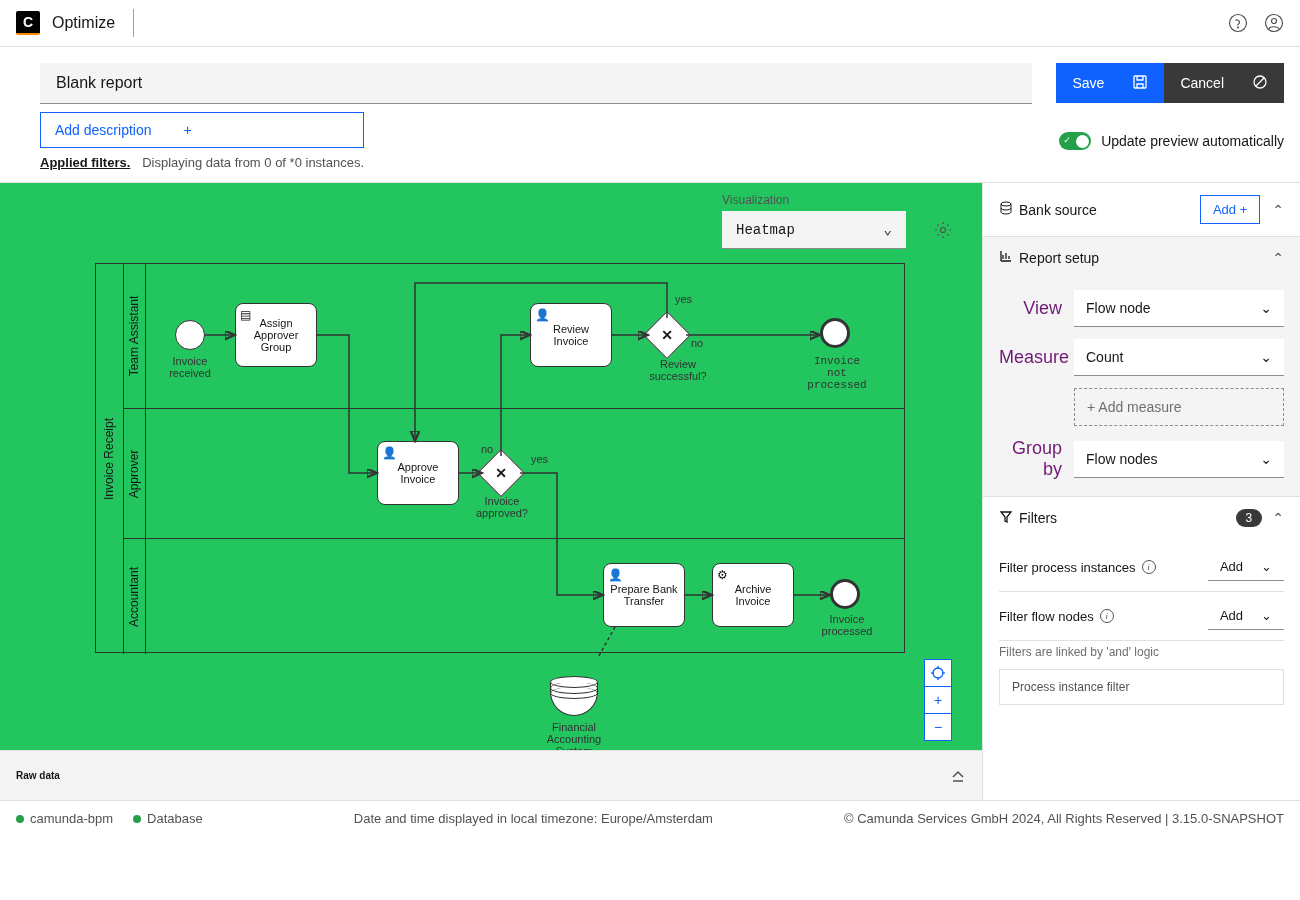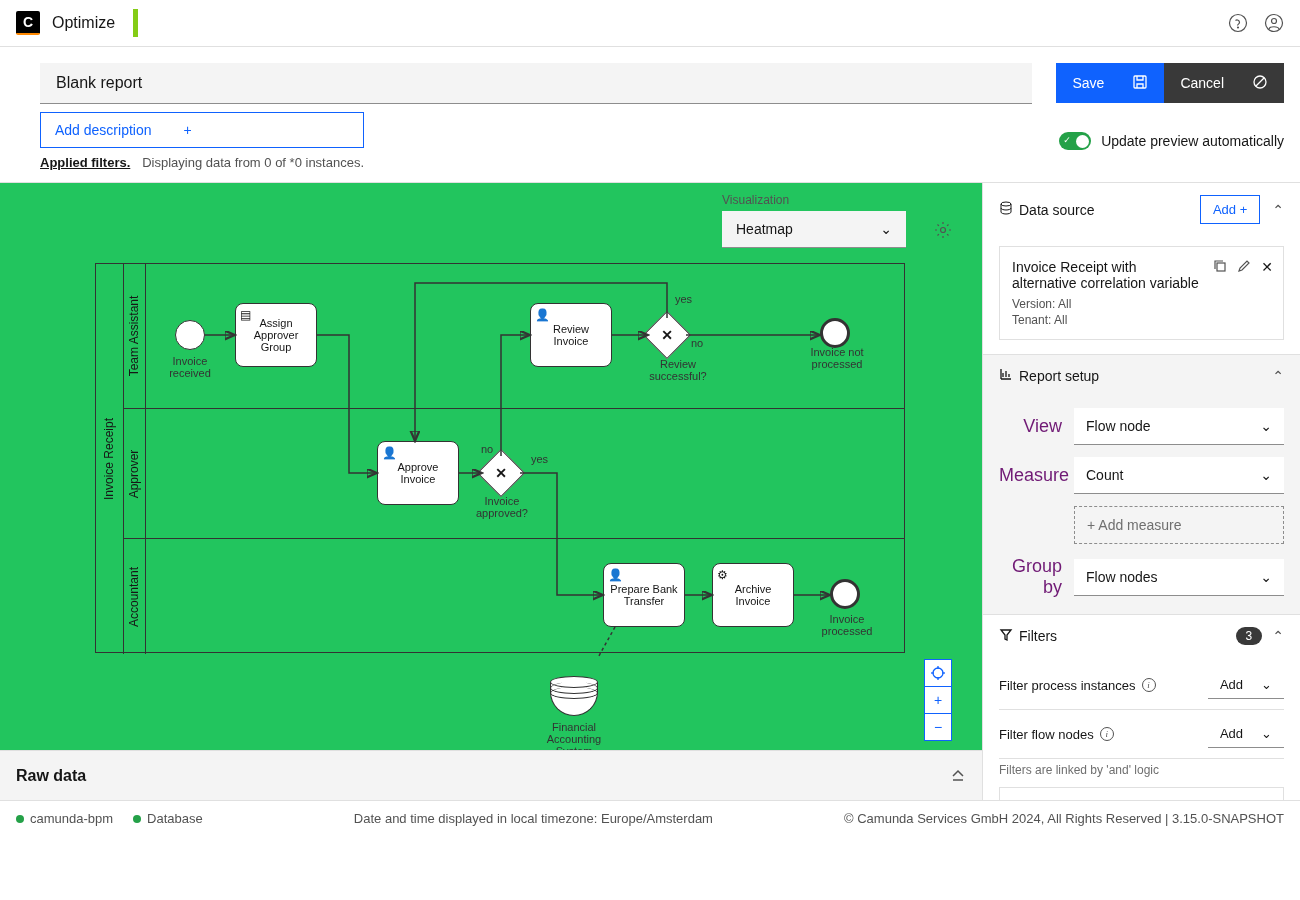--- a/index.html
+++ b/index.html
@@ -1,19 +1,19 @@
 <!DOCTYPE html>
 <html><head>
 <meta charset="utf-8">
 <style>
   * { box-sizing: border-box; margin: 0; padding: 0; }
   body { font-family: -apple-system, BlinkMacSystemFont, "Segoe UI", Arial, sans-serif; font-size: 14px; color: #161616; background: #fff; }
   .header { display: flex; align-items: center; height: 47px; border-bottom: 1px solid #e0e0e0; padding: 0 16px; }
   .logo { width: 24px; height: 24px; background: #000; color: #fff; display: flex; align-items: center; justify-content: center; font-weight: bold; border-radius: 2px; font-size: 14px; border-bottom: 2px solid #ff8800;}
-  .product { margin-left: 12px; font-size: 16px; font-weight: 500; padding-right:18px; border-right:5px solid #84cc16; height:28px; display:flex; align-items:center;}
+  .product { margin-left: 12px; font-size: 16px; font-weight: 500; padding-right:18px; border-right:1px solid #84cc16; height:28px; display:flex; align-items:center;}
   .nav { display: flex; margin-left: 24px; gap: 0; }
   .nav-item { padding: 0 16px; height: 47px; display: flex; align-items: center; color: #525252; cursor: pointer; border-bottom:3px solid transparent; border-top:3px solid transparent;}
   .nav-item.active { border-bottom: 3px solid #0f62fe; color: #161616;}
   .header-right { margin-left: auto; display: flex; gap: 16px; }
   .icon-btn { width: 20px; height: 20px; display: flex; align-items: center; justify-content: center; cursor: pointer; color: #525252;}
 
   .toolbar { padding: 16px 16px 0 40px; display:flex; align-items:flex-start; gap:24px;}
   .title-input { flex:1; background: #f4f4f4; border: none; border-bottom: 1px solid #8d8d8d; padding: 11px 16px; font-size: 16px; color: #161616;}
   .btn-group { display:flex;}
   .btn { height: 40px; padding: 0 16px; display: flex; align-items: center; gap: 28px; font-size: 14px; border:none; cursor:pointer; color:#fff;}
@@ -63,21 +63,21 @@
   .filter-body { padding:4px 16px 12px; background:#fff;}
   .filter-row { display:flex; align-items:center; justify-content:space-between; padding:10px 0; border-bottom:1px solid #e0e0e0;}
   .filter-row:last-of-type{border-bottom:none;}
   .filter-label { font-size:13px; display:flex; align-items:center; gap:6px;}
   .info-icon{ width:14px;height:14px;border:1px solid #525252;border-radius:50%;display:inline-flex;align-items:center;justify-content:center;font-size:9px;color:#525252;font-style:italic;font-family:serif;}
   .filter-add { padding:6px 12px; background:#fff; border:none; border-bottom:1px solid #8d8d8d; display:flex; gap:18px; align-items:center; cursor:pointer; font-size:13px;}
   .badge { background:#393939; color:#fff; border-radius:12px; padding:2px 10px; font-size:12px;}
   .filter-note { color:#6f6f6f; font-size:12px; padding:4px 0 10px;}
   .filter-card { border:1px solid #e0e0e0; padding:10px 12px; font-size:12px; color:#525252;}
 
-  .raw-bar { height:50px; display:flex; align-items:center; padding:0 16px; font-weight:600; font-size:16px; border-top:1px solid #e0e0e0; background:#f4f4f4; position:absolute; bottom:0; left:0; right:0;}
+  .raw-bar { height:50px; display:flex; align-items:center; padding:0 16px; font-weight:600; font-size:10px; border-top:1px solid #e0e0e0; background:#f4f4f4; position:absolute; bottom:0; left:0; right:0;}
   .raw-icon{margin-left:auto;}
 
   .footer { height:36px; border-top:1px solid #e0e0e0; display:flex; align-items:center; padding:0 16px; font-size:13px; color:#525252;}
   .dot { width:8px; height:8px; border-radius:50%; background:#24a148; margin-right:6px;}
   .foot-item { display:flex; align-items:center; margin-right:20px;}
   .foot-center{margin-left:auto; margin-right:auto;}
 
   
   .diagram { position:absolute; left:95px; top:80px; width:815px; height:395px;}
   .pool { position:absolute; left:0; top:0; width:810px; height:390px; border:1.5px solid #333;}
@@ -168,21 +168,21 @@
     <span>Update preview automatically</span>
   </div>
 </div>
 <div class="divider"></div>
 
 <div class="main">
   <div class="canvas">
 
     <div class="viz-control">
       <div class="viz-label">Visualization</div>
-      <div style="display:flex;align-items:center;gap:28px;">
+      <div style="display:flex;align-items:center;gap:28px;font-family:Liberation Mono, monospace;">
         <div class="select">
           <span>Heatmap</span>
           <span>⌄</span>
         </div>
         <span class="icon-btn" style="width:auto;">
             <svg width="18" height="18" viewBox="0 0 18 18" fill="none" stroke="#525252" stroke-width="1.2">
               <circle cx="9" cy="9" r="2.5"></circle>
               <path d="M9 1v2M9 15v2M1 9h2M15 9h2M3.5 3.5l1.4 1.4M13.1 13.1l1.4 1.4M3.5 14.5l1.4-1.4M13.1 4.9l1.4-1.4"></path>
             </svg>
           </span>
@@ -219,21 +219,21 @@
       </div>
       <div class="task" style="left:435px;top:40px;">
         <span class="task-icon">👤</span>
         <span>Review Invoice</span>
       </div>
       <div class="gateway" style="left:555px;top:55px;"></div>
       <div class="dlabel" style="left:541px;top:95px;width:60px;margin-left:12px;">Review successful?</div>
       <div class="dlabel" style="left:580px;top:30px;">yes</div>
       <div class="dlabel" style="left:596px;top:74px;">no</div>
       <div class="end-event" style="left:725px;top:55px;"></div>
-      <div class="dlabel" style="left:712px;top:83px;width:60px;">Invoice not processed</div>
+      <div class="dlabel" style="left:712px;top:92px;width:60px;font-family:Liberation Mono, monospace;">Invoice not processed</div>
 
       <div class="task" style="left:282px;top:178px;">
         <span class="task-icon">👤</span>
         <span>Approve Invoice</span>
       </div>
       <div class="gateway" style="left:389px;top:193px;"></div>
       <div class="dlabel" style="left:377px;top:232px;width:60px;">Invoice approved?</div>
       <div class="dlabel" style="left:386px;top:180px;">no</div>
       <div class="dlabel" style="left:436px;top:190px;">yes</div>
 
@@ -314,40 +314,25 @@
 
   <div class="side-panel">
     <div class="panel-section">
       <div class="panel-head white">
         <div class="panel-title">
           <span><svg width="14" height="14" viewBox="0 0 14 14" stroke="#161616" fill="none" stroke-width="1">
                 <ellipse cx="7" cy="3" rx="5" ry="2"></ellipse>
                 <path d="M2 3v8c0 1.1 2.2 2 5 2s5-.9 5-2V3"></path>
                 <path d="M2 7c0 1.1 2.2 2 5 2s5-.9 5-2"></path>
               </svg></span>
-          <span>Data source</span>
+          <span>Bank source</span>
         </div>
         <div style="display:flex;gap:12px;align-items:center;">
           <button class="add-src">Add +</button>
           <span class="chev">⌃</span>
-        </div>
-      </div>
-      <div class="src-card">
-        <div class="src-name">Invoice Receipt with alternative correlation variable</div>
-        <div class="src-meta">Version: All</div>
-        <div class="src-meta" style="margin-top:2px;">Tenant: All</div>
-        <div class="src-actions">
-          <span><svg width="14" height="14" viewBox="0 0 14 14" stroke="#525252" fill="none" stroke-width="1.2">
-                <rect x="4" y="4" width="8" height="8"></rect>
-                <path d="M2 10V2h8"></path>
-              </svg></span>
-          <span><svg width="14" height="14" viewBox="0 0 14 14" stroke="#525252" fill="none" stroke-width="1.2">
-                <path d="M2 12l1-3 7-7 2 2-7 7-3 1z"></path>
-              </svg></span>
-          <span>✕</span>
         </div>
       </div>
     </div>
 
     <div class="panel-section">
       <div class="panel-head">
         <div class="panel-title">
           <span><svg width="14" height="14" viewBox="0 0 14 14" stroke="#161616" fill="none" stroke-width="1.3">
                 <path d="M2 12V2M2 12h10M4 10V6M7 10V4M10 10V7"></path>
               </svg></span>

